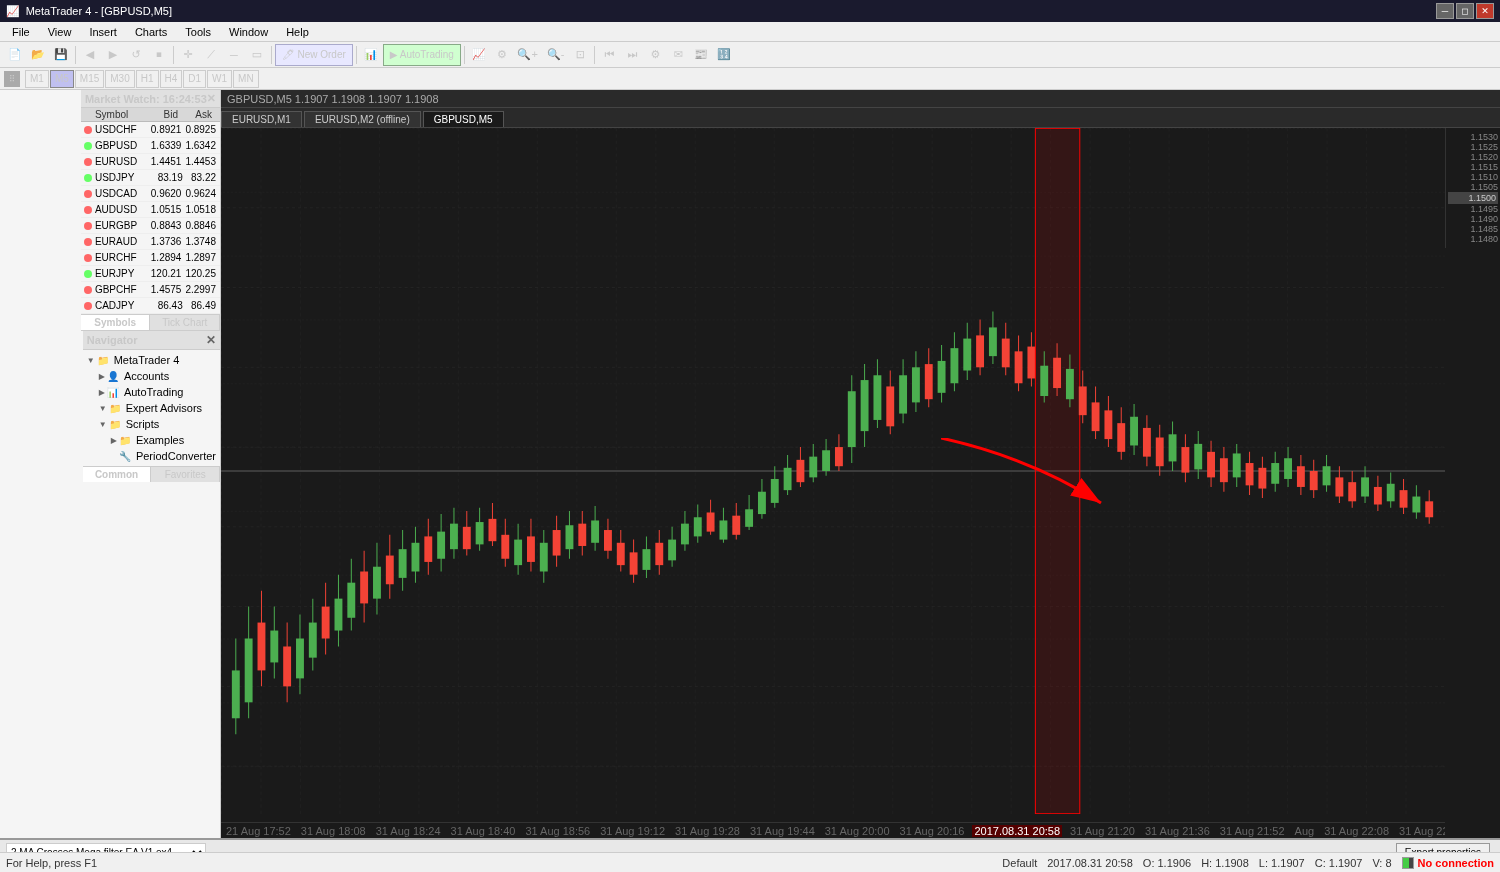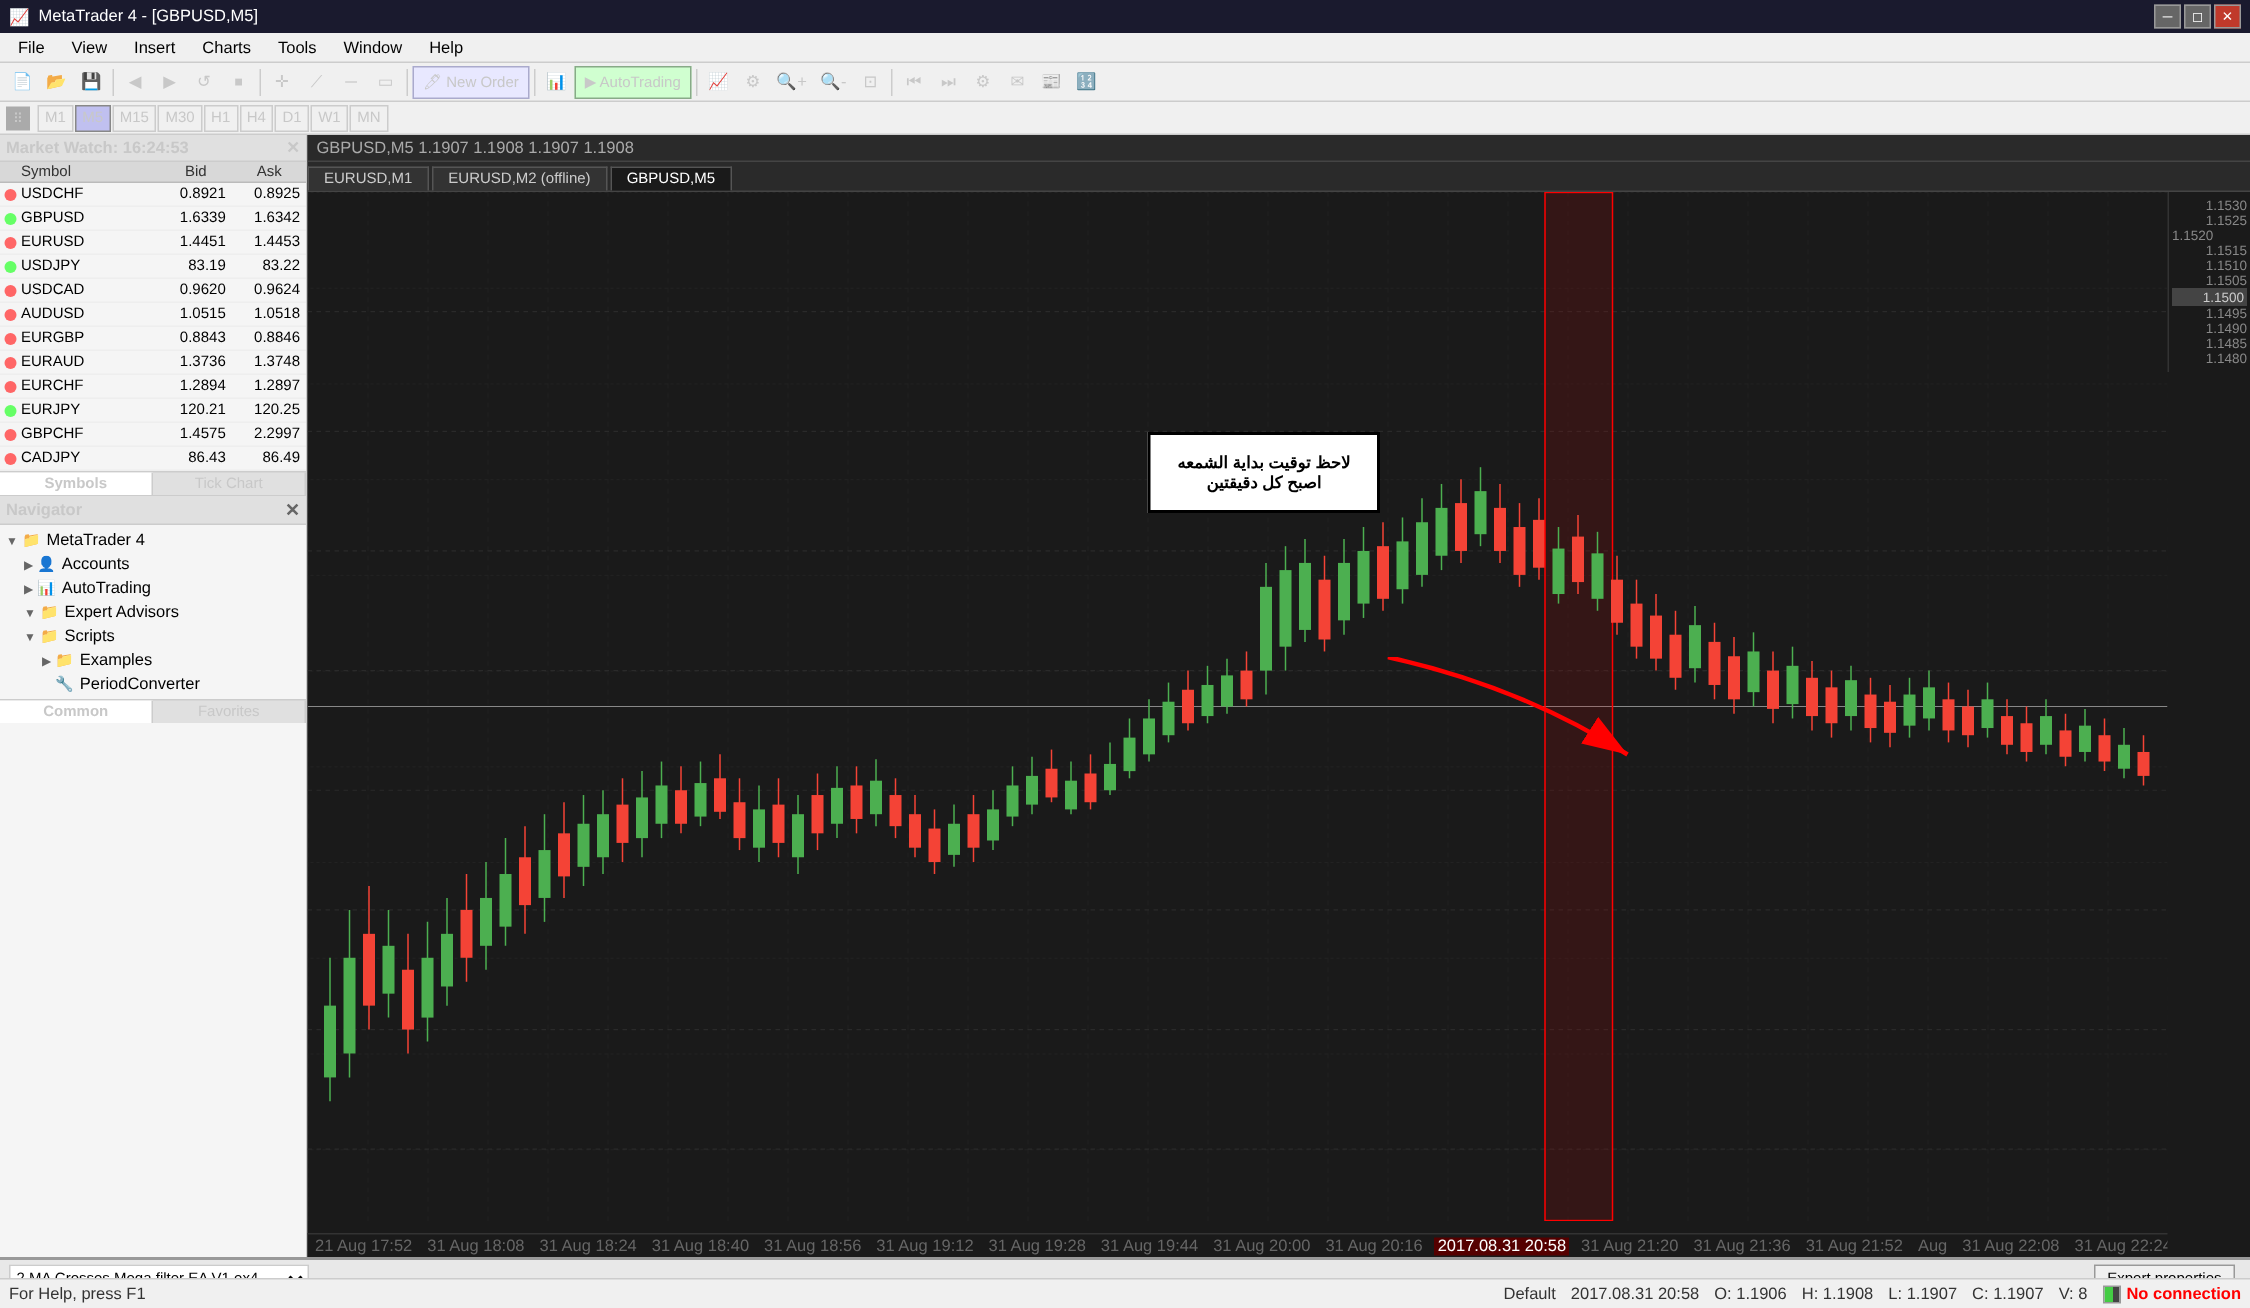--- a/index.html
+++ b/index.html
@@ -25,21 +25,21 @@
 
     
     .tf-toolbar { background: #f0f0f0; height: 22px; display: flex; align-items: center; padding: 0 4px; gap: 1px; border-bottom: 1px solid #ccc; }
     .tf-btn { height: 18px; min-width: 22px; background: #f0f0f0; border: 1px solid #ccc; cursor: pointer; display: flex; align-items: center; justify-content: center; font-size: 10px; padding: 0 4px; }
     .tf-btn.active { background: #c0c0f0; border-color: #888; }
 
     
     .main-content { display: flex; height: calc(872px - 22px - 20px - 26px - 22px - 22px - 12px); }
 
     
-    .left-panel { width: 205px; background: #f5f5f5; border-right: 1px solid #ccc; display: flex; flex-direction: column; flex-shrink: 0; }
+    .left-panel { width: 221px; background: #f5f5f5; border-right: 1px solid #ccc; display: flex; flex-direction: column; flex-shrink: 0; align-items: flex-end; }
     
     
     .market-watch { flex: 0 0 auto; border-bottom: 1px solid #ccc; }
     .mw-header { background: #e0e0e0; padding: 2px 4px; font-weight: bold; font-size: 11px; display: flex; align-items: center; justify-content: space-between; border-bottom: 1px solid #ccc; }
     .mw-cols { display: flex; background: #d8d8d8; border-bottom: 1px solid #bbb; }
     .mw-col { flex: 1; text-align: center; font-size: 10px; padding: 1px 2px; color: #333; }
     .mw-col.symbol { flex: 2; text-align: left; padding-left: 14px; }
     .mw-row { display: flex; align-items: center; height: 16px; border-bottom: 1px solid #eee; cursor: pointer; }
     .mw-dot { width: 8px; height: 8px; border-radius: 50%; margin: 0 3px; flex-shrink: 0; }
     .mw-sym { flex: 2; font-size: 10px; color: #000; }
@@ -626,21 +626,21 @@
           <rect x="1207" y="231" width="8" height="10" fill="#4caf50"></rect>
 
           <line x1="1224" y1="248" x2="1224" y2="227" stroke="#f44336" stroke-width="1"></line>
           <rect x="1220" y="234" width="8" height="10" fill="#f44336"></rect>
         </g>
       </svg>
 
       <div style="position:absolute;right:0;top:0;width:55px;height:calc(100%-24px);background:#1a1a1a;border-left:1px solid #333;display:flex;flex-direction:column;justify-content:space-between;padding:4px 2px;">
         <span style="font-size:9px;color:#888;text-align:right;">1.1530</span>
         <span style="font-size:9px;color:#888;text-align:right;">1.1525</span>
-        <span style="font-size:9px;color:#888;">1.1520</span>
+        <span style="font-size:9px;color:#888;text-align:right;">1.1520</span>
         <span style="font-size:9px;color:#888;text-align:right;">1.1515</span>
         <span style="font-size:9px;color:#888;text-align:right;">1.1510</span>
         <span style="font-size:9px;color:#888;text-align:right;">1.1505</span>
         <span style="font-size:9px;color:#ccc;background:#444;text-align:right;padding:1px 2px;">1.1500</span>
         <span style="font-size:9px;color:#888;text-align:right;">1.1495</span>
         <span style="font-size:9px;color:#888;text-align:right;">1.1490</span>
         <span style="font-size:9px;color:#888;text-align:right;">1.1485</span>
         <span style="font-size:9px;color:#888;text-align:right;">1.1480</span>
       </div>
 
@@ -658,24 +658,20 @@
         <span style="margin:0 3px;white-space:nowrap;background:#550000;color:#fff;padding:0 2px;">2017.08.31 20:58</span>
         <span style="margin:0 5px;white-space:nowrap;">31 Aug 21:20</span>
         <span style="margin:0 5px;white-space:nowrap;">31 Aug 21:36</span>
         <span style="margin:0 5px;white-space:nowrap;">31 Aug 21:52</span>
         <span style="margin:0 5px;white-space:nowrap;">Aug</span>
         <span style="margin:0 5px;white-space:nowrap;">31 Aug 22:08</span>
         <span style="margin:0 5px;white-space:nowrap;">31 Aug 22:24</span>
 
       </div>
 
-      <div style="position:absolute;left:560px;top:160px;background:#fff;border:2px solid #000;padding:12px 18px;text-align:center;font-size:15px;color:#000;font-weight:bold;direction:rtl;z-index:10;white-space:nowrap;">
-        <div>لاحظ توقيت بداية الشمعه</div>
-        <div>اصبح كل دقيقتين</div>
-      </div>
 
       <div style="position:absolute;left:720px;top:310px;z-index:9;">
         <svg width="180" height="80" viewBox="0 0 180 80">
           <defs>
             <marker id="arrowhead" markerWidth="10" markerHeight="7" refX="10" refY="3.5" orient="auto">
               <polygon points="0 0, 10 3.5, 0 7" fill="red"></polygon>
             </marker>
           </defs>
           <path d="M 0 0 Q 90 20 160 65" stroke="red" stroke-width="3" fill="none" marker-end="url(#arrowhead)"></path>
         </svg>

